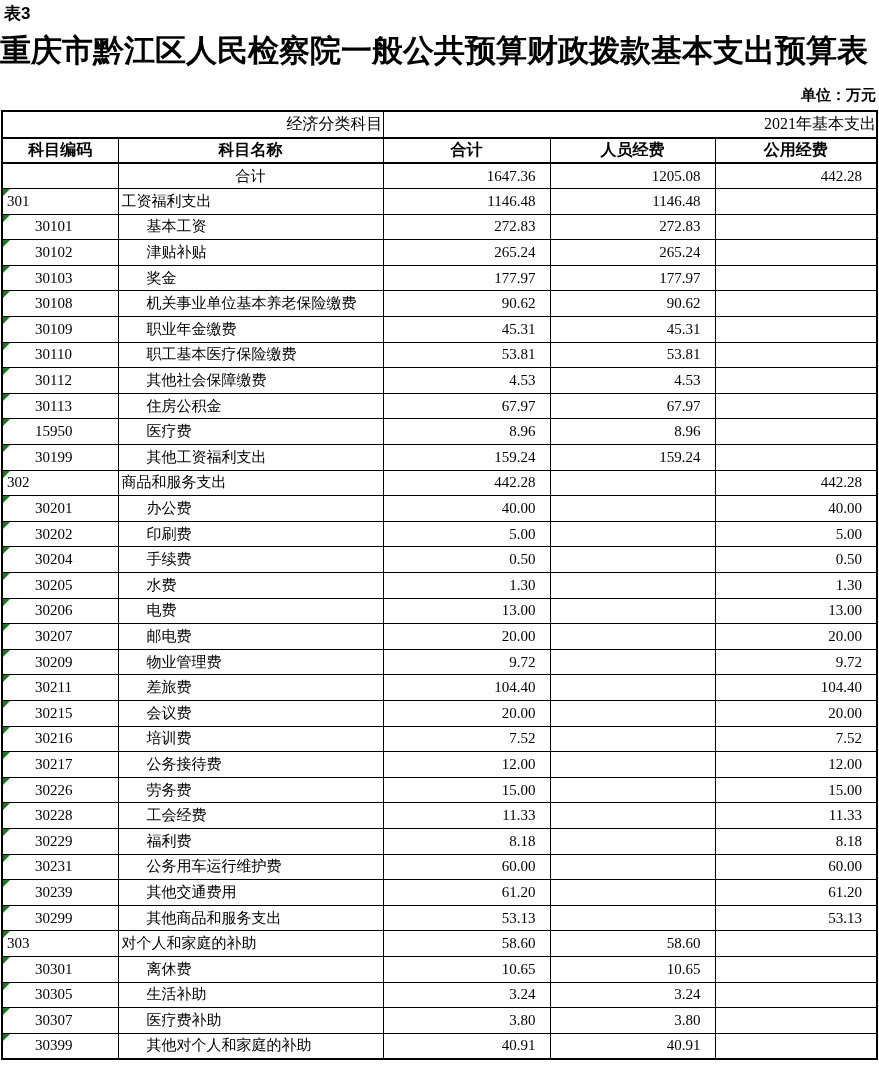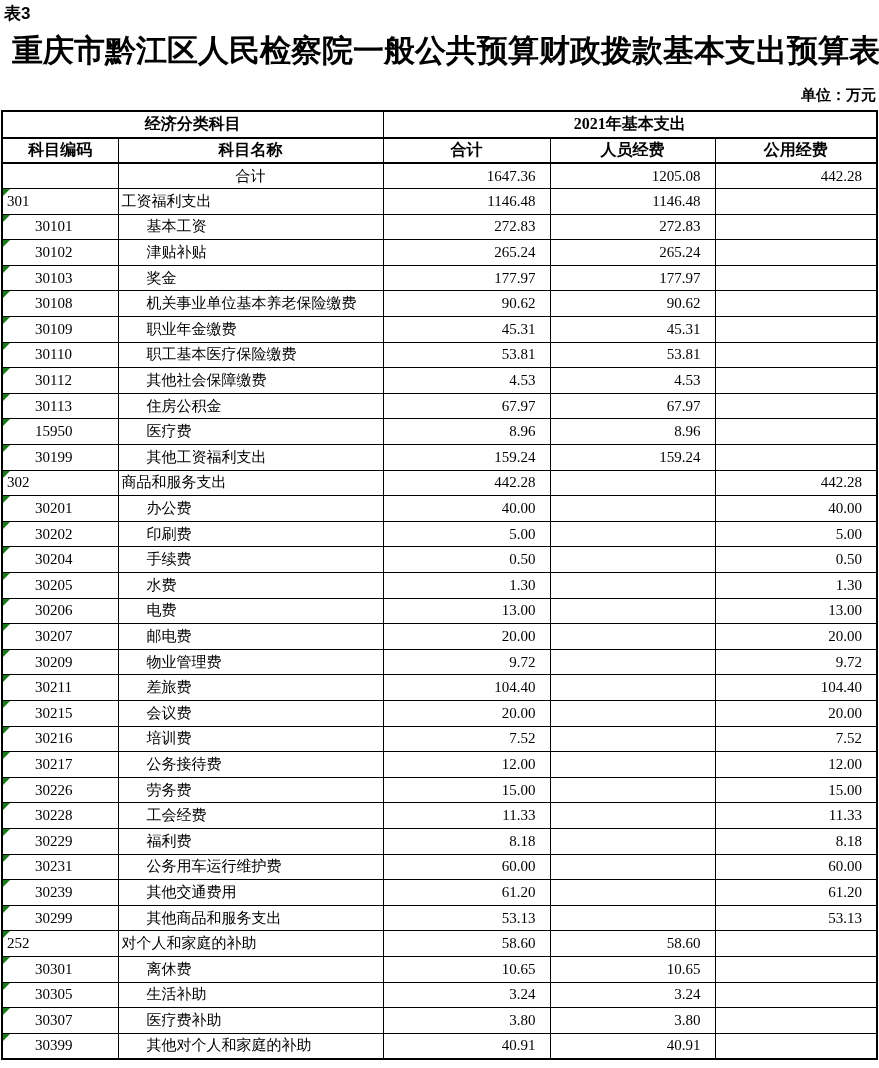--- a/index.html
+++ b/index.html
@@ -27,21 +27,20 @@
     position: absolute;
     top: 30px;
     left: 0;
     width: 774px;
     text-align: left;
     font-size: 31px;
     font-weight: bold;
     letter-spacing: 0px;
     white-space: nowrap;
     font-family: "Liberation Sans", "DejaVu Sans", sans-serif;
-    padding-left: 12px;
   }
   .unit-label {
     position: absolute;
     top: 86px;
     right: 3px;
     font-size: 15px;
     font-weight: bold;
   }
   table.budget {
     position: absolute;
@@ -56,22 +55,22 @@
     border: 1px solid #000;
     overflow: hidden;
     white-space: nowrap;
     font-size: 15px;
     vertical-align: middle;
   }
   
   tr.hdr-group th {
     height: 27px;
     font-size: 16px;
-    font-weight: bold;
-    text-align: center;
+    font-weight: normal;
+    text-align: right;
     border-bottom: 2px solid #000;
   }
   tr.hdr-cols th {
     height: 25px;
     font-size: 16px;
     font-weight: bold;
     text-align: center;
     border-bottom: 2px solid #000;
   }
   tbody td { height: 25.6px; }
@@ -328,21 +327,21 @@
       <td class="num">61.20</td>
     </tr>
         <tr>
       <td class="code marker indent">30299</td>
       <td class="name indent">其他商品和服务支出</td>
       <td class="num">53.13</td>
       <td class="num"></td>
       <td class="num">53.13</td>
     </tr>
         <tr>
-      <td class="code marker">252</td>
+      <td class="code marker">303</td>
       <td class="name">对个人和家庭的补助</td>
       <td class="num">58.60</td>
       <td class="num">58.60</td>
       <td class="num"></td>
     </tr>
         <tr>
       <td class="code marker indent">30301</td>
       <td class="name indent">离休费</td>
       <td class="num">10.65</td>
       <td class="num">10.65</td>

